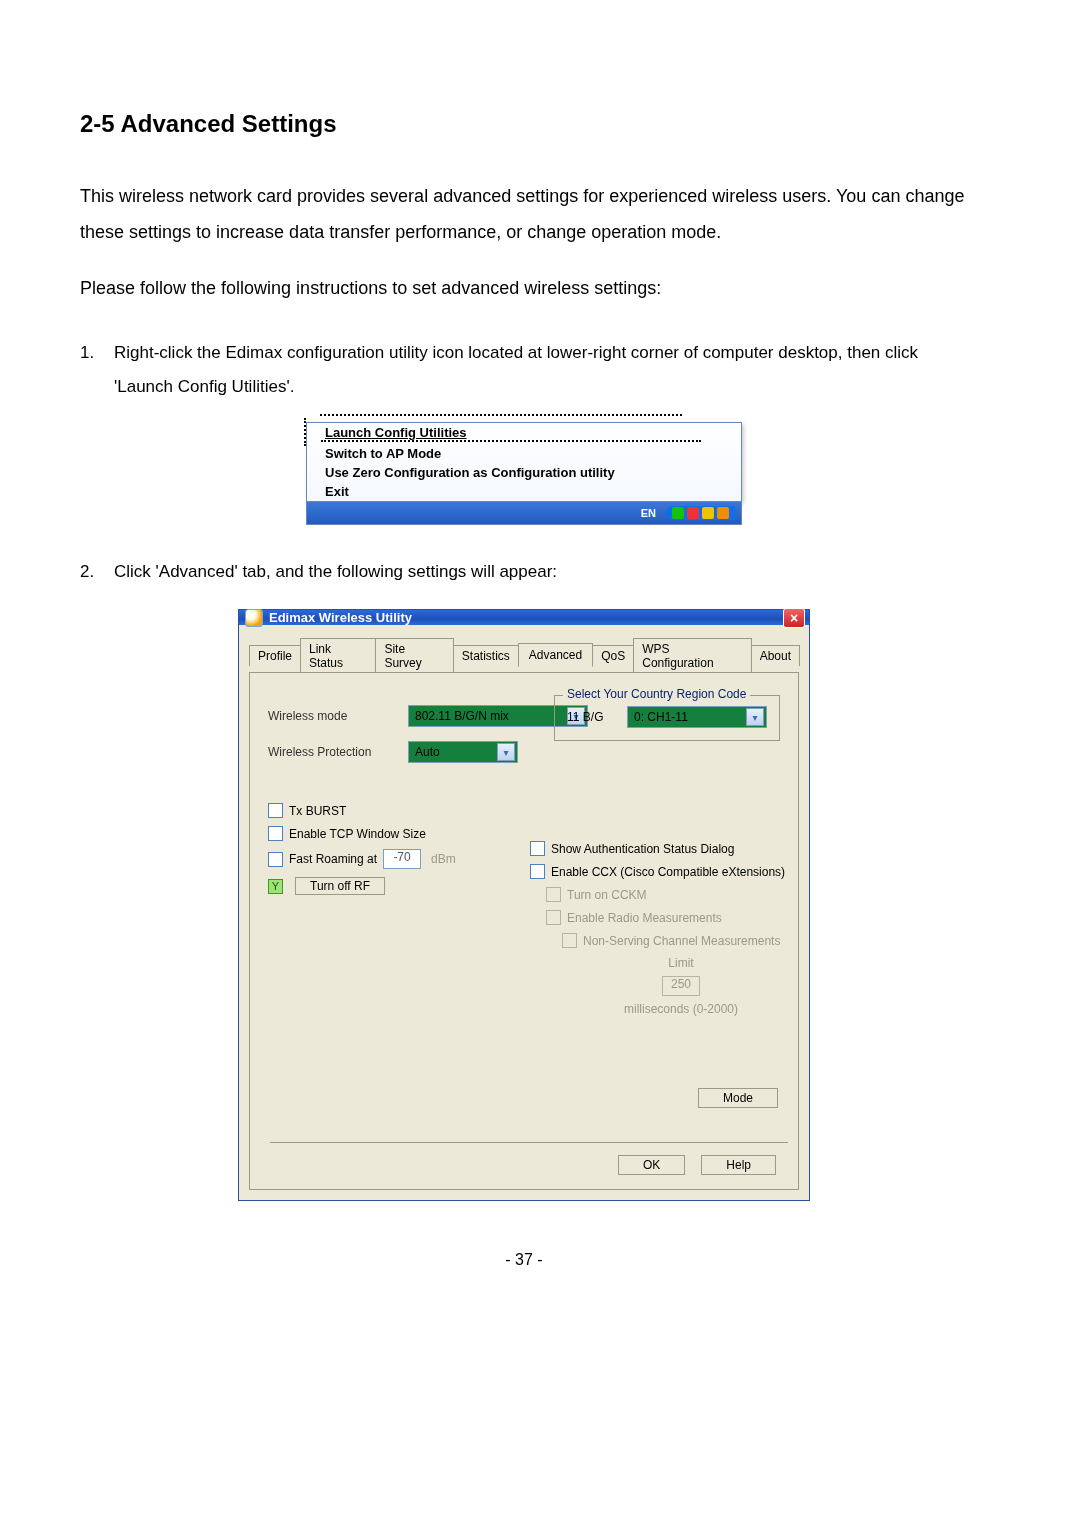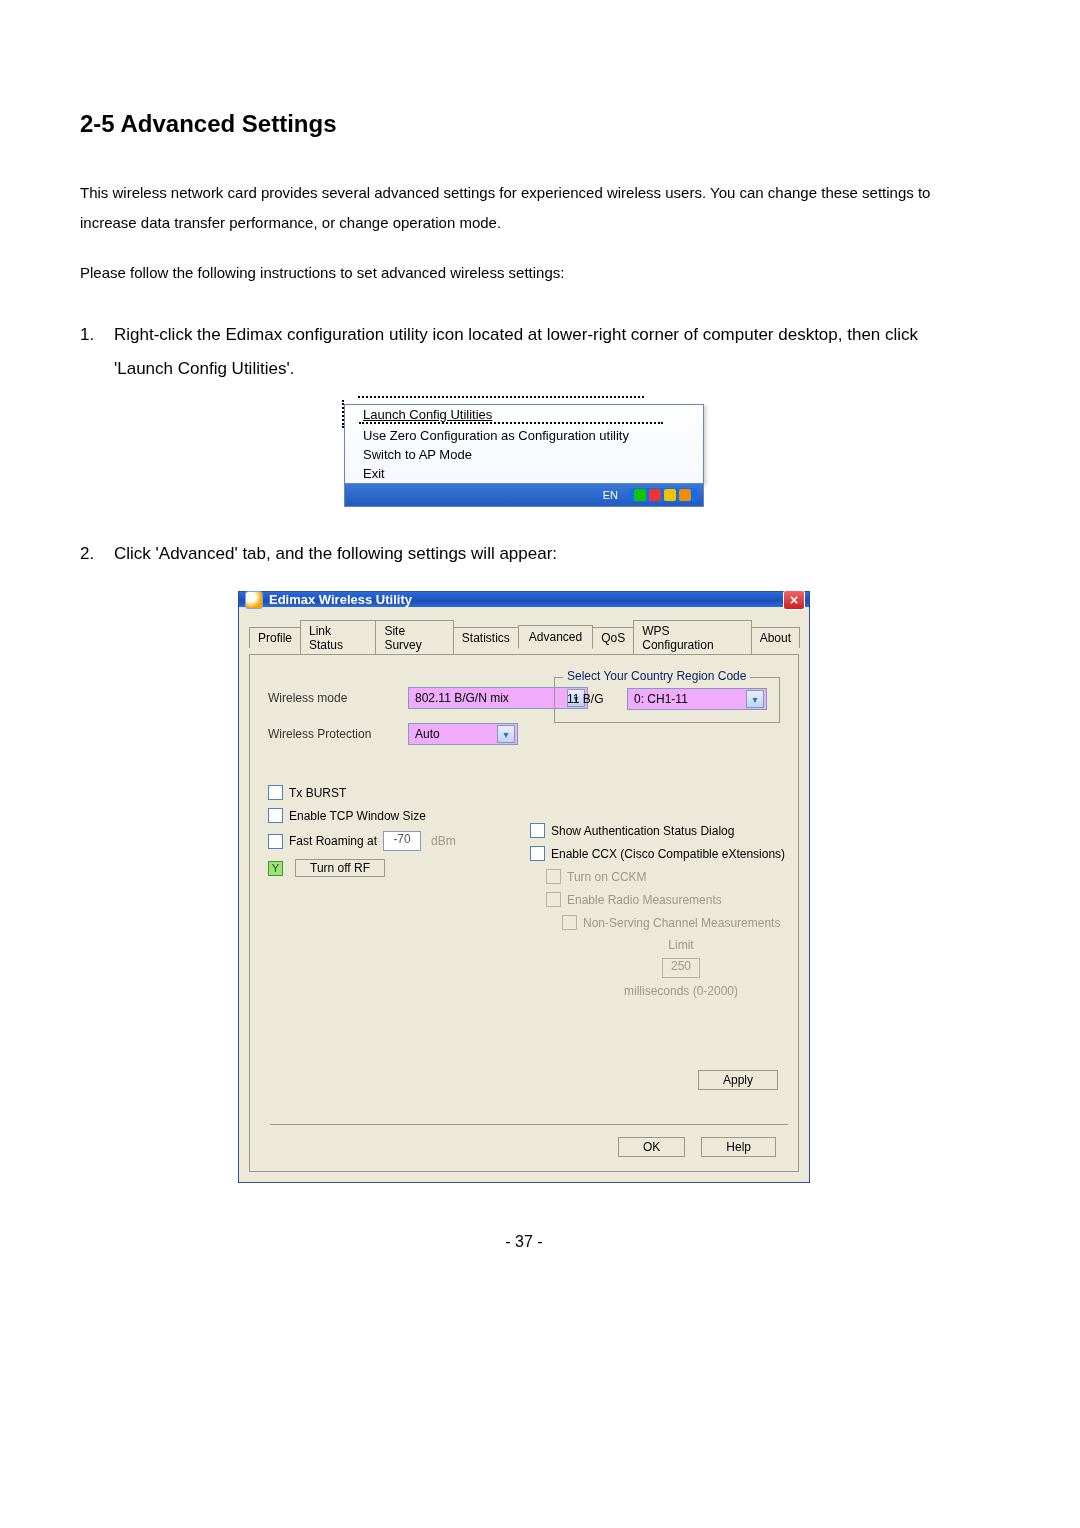--- a/index.html
+++ b/index.html
@@ -12,43 +12,44 @@
     width: 1080px;
   }
   .page {
     padding: 110px 112px 40px 80px;
   }
   h2.section-title {
     font-size: 24px;
     margin: 0 0 40px 0;
   }
   p.body-text {
-    font-size: 15px;
+    font-size: 18px;
     line-height: 2.0;
     margin: 0 0 20px 0;
   }
   .ol-block {
     margin: 30px 0 10px 0;
   }
   .ol-item {
     display: flex;
     gap: 16px;
     margin-bottom: 10px;
     line-height: 2.0;
     font-size: 17px;
   }
   .ol-num { min-width: 18px; }
 
   
   .ctxmenu-fig {
     margin: 10px auto 30px auto;
-    width: 360px;
+    width: 436px;
     font-family: Tahoma, Arial, sans-serif;
     font-size: 13px;
     position: relative;
+    font-weight: bold;
   }
   .dotted-callout-top {
     border-top: 2px dotted #000;
     height: 0;
     margin: 0 60px 6px 14px;
   }
   .dotted-callout-side {
     position: absolute;
     left: -2px; top: 4px; height: 28px;
     border-left: 2px dotted #000;
@@ -158,21 +159,21 @@
     margin: 0 10px 10px 10px;
     padding: 32px 18px 24px 18px;
     min-height: 460px;
     position: relative;
     background: #ece9d8;
   }
   .row { display:flex; align-items:center; margin-bottom: 14px; }
   .lbl { width: 140px; color:#333; }
   .select {
     border:1px solid #7f9db9;
-    background:#f0abfc;
+    background:#15803d;
     height:20px;
     display:flex;align-items:center;justify-content:space-between;
     padding:0 2px 0 6px;
   }
   .select .arrow {
     width:16px;height:16px;border:1px solid #7f9db9;
     display:flex;align-items:center;justify-content:center;
     background:linear-gradient(#e7f0fb,#bdd4f1);
     color:#3b6db5;font-size:10px;
   }
@@ -246,22 +247,22 @@
       <div>Right-click the Edimax configuration utility icon located at lower-right corner of computer desktop, then click 'Launch Config Utilities'.</div>
     </div>
   </div>
 
   <div class="ctxmenu-fig">
     <div class="dotted-callout-top"></div>
     <div class="dotted-callout-side"></div>
     <div class="ctxmenu">
       <div class="ctxmenu-item first-item">Launch Config Utilities</div>
       <div class="dotted-callout-under"></div>
+      <div class="ctxmenu-item">Switch to AP Mode</div>
       <div class="ctxmenu-item">Use Zero Configuration as Configuration utility</div>
-      <div class="ctxmenu-item">Switch to AP Mode</div>
       <div class="ctxmenu-item">Exit</div>
     </div>
     <div class="taskbar">
       <span class="lang-pill">EN</span>
       <span class="tray">
         <span class="ic green"></span>
         <span class="ic red"></span>
         <span class="ic yellow"></span>
         <span class="ic orange"></span>
       </span>
@@ -366,21 +367,21 @@
           <span class="gray">Non-Serving Channel Measurements</span>
         </div>
         <div class="nested3">
           <span class="gray">Limit</span>
           <span class="txt-input disabled">250</span>
           <span class="gray">milliseconds (0-2000)</span>
         </div>
       </div>
 
       <div class="apply-row">
-        <span class="btn">Apply</span>
+        <span class="btn">Mode</span>
       </div>
 
       <div class="bottom-section">
         <span class="btn">OK</span>
         <span class="btn">Help</span>
       </div>
 
     </div>
   </div>
 

